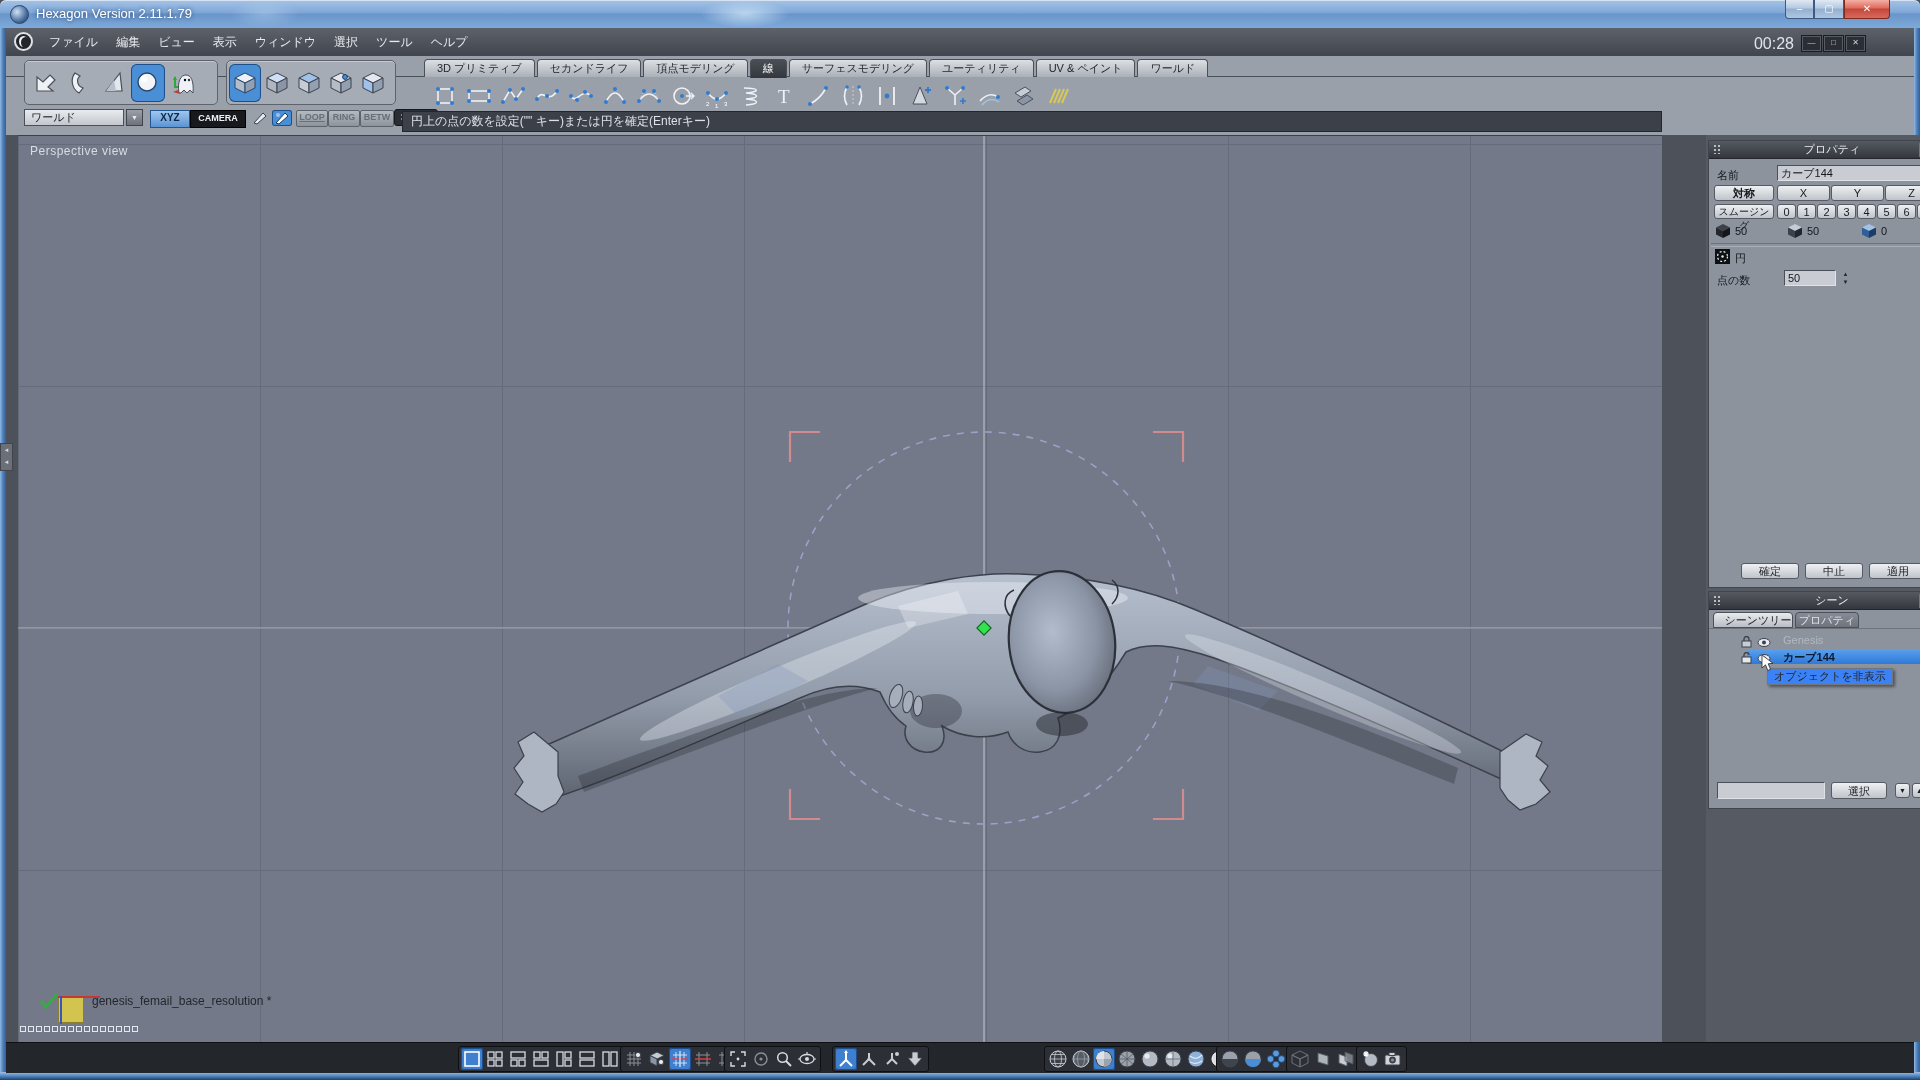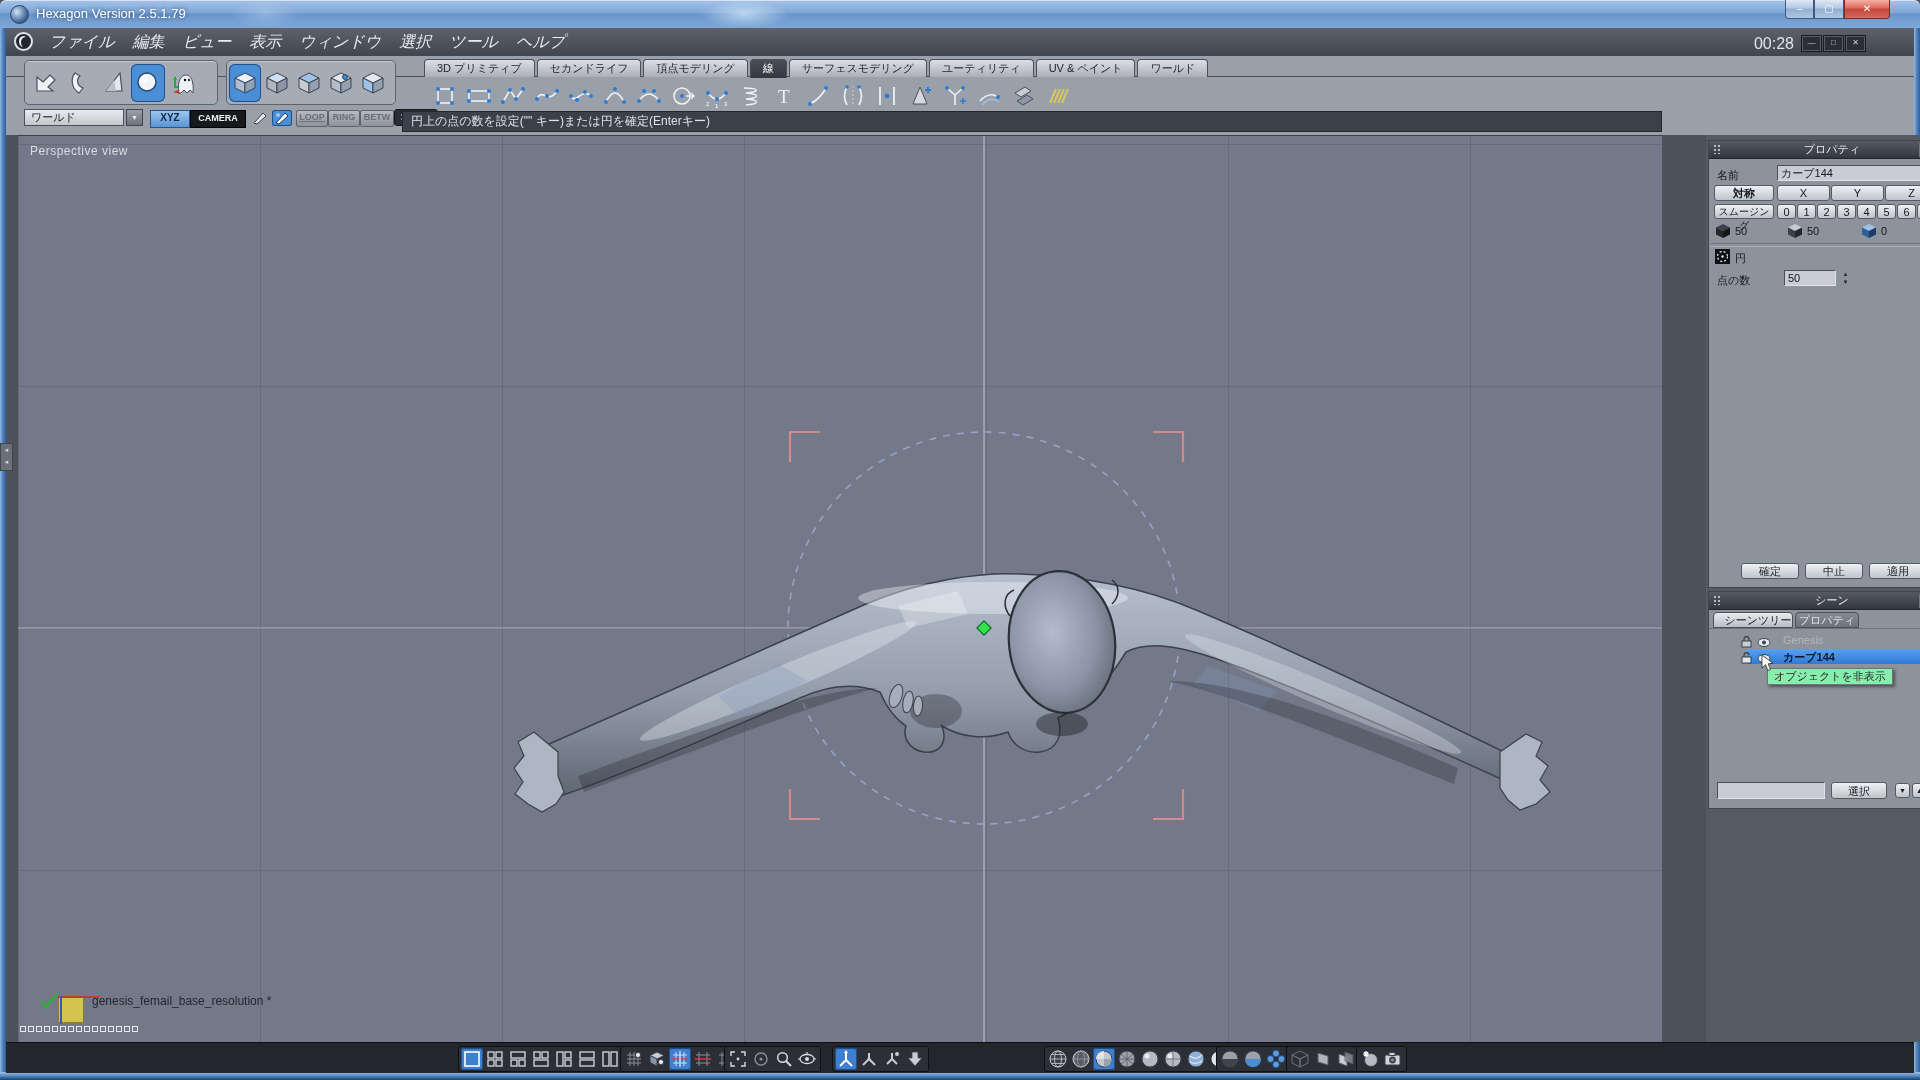--- a/index.html
+++ b/index.html
@@ -25,21 +25,21 @@
   .winborder{background:linear-gradient(to right,#8fb8e2,#4e7fb8 50%,#2f5f98);}
   .winborder-b{background:linear-gradient(#9cc2e8,#4e7fb8 55%,#17406e);}
 
   
   .menubar{left:6px;top:28px;width:1908px;height:28px;
     background:linear-gradient(#5d626a,#41454d);border-bottom:1px solid #2c2f35;}
   .app-logo{left:8px;top:4px;width:19px;height:19px;border-radius:50%;background:#23262b;
     border:2px solid #dfe3e9;box-sizing:border-box;}
   .app-logo i{position:absolute;left:3px;top:2px;width:9px;height:11px;border-radius:50%;background:#23262b;box-shadow:2px 1px 0 #eef1f5 inset;}
   .menu-items{left:34px;top:0;height:28px;display:flex;align-items:center;}
-  .menu-item{padding:0 9px;color:#e8ebf0;font-size:16px;line-height:28px;cursor:default;font-style:italic;}
+  .menu-item{padding:0 9px;color:#e8ebf0;font-size:12px;line-height:28px;cursor:default;}
   .clock{right:120px;top:7px;color:#dfe3ea;font-size:16px;}
   .appbtn{top:7px;width:19px;height:15px;background:#2b2f35;border:1px solid #191c20;
     box-shadow:inset 0 0 0 1px #565c64;color:#cdd2d9;font-size:8px;text-align:center;line-height:14px;}
 
   
   .toolstrip{left:6px;top:56px;width:1908px;height:79px;background:#9aa0aa;}
   .tabline{left:6px;top:76px;width:1908px;height:1px;background:#4b4f57;}
   .tabs{left:424px;top:59px;display:flex;gap:2px;}
   .tab{height:17px;line-height:17px;padding:0 12px;font-size:11px;color:#23262c;
     background:linear-gradient(#dcdfe3,#aab0b8);border:1px solid #4b4f57;border-bottom:none;
@@ -94,40 +94,40 @@
   .raised{background:linear-gradient(#eef0f3,#bfc4ca);border:1px solid #565b63;border-radius:3px;
     font-size:11px;color:#181c22;text-align:center;box-sizing:border-box;}
   .sepline{height:2px;border-top:1px solid #6e737b;border-bottom:1px solid #aab0b8;}
   .gripbr{position:absolute;right:2px;bottom:2px;width:10px;height:10px;
     background:linear-gradient(135deg,transparent 50%,#6a6f77 50%,#c8ccd2);clip-path:polygon(100% 0,100% 100%,0 100%);}
   .stab{font-size:11px;text-align:center;line-height:15px;border:1px solid #4b4f57;border-radius:4px 4px 0 0;box-sizing:border-box;}
   .stab.on{background:linear-gradient(#e9ebee,#b9bdc4);color:#181c22;padding-left:10px;}
   .stab.off{background:linear-gradient(#868c96,#6e737b);color:#dfe3ea;}
   .treerow{position:absolute;left:2px;width:244px;height:15px;}
   .selbar{position:absolute;left:36px;top:0;width:208px;height:15px;background:linear-gradient(#5aa0ee,#2f7ad8);}
-  .tooltip{position:absolute;background:#86efac;border:1px solid #71767e;box-shadow:2px 2px 3px rgba(0,0,0,.45);
+  .tooltip{position:absolute;background:#3b82f6;border:1px solid #71767e;box-shadow:2px 2px 3px rgba(0,0,0,.45);
     font-size:11px;color:#23262b;line-height:15px;padding:0 6px;white-space:nowrap;z-index:30;}
 
   
   .bottombar{left:6px;top:1042px;width:1908px;height:30px;background:#23262b;border-top:1px solid #0e1013;}
   .bgroup{position:absolute;top:3px;height:24px;display:flex;align-items:center;gap:1px;
     background:#2c2f35;border:1px solid #0e1013;border-radius:3px;padding:0 2px;}
   .bico{width:22px;height:22px;display:flex;align-items:center;justify-content:center;border-radius:3px;}
   .bico.sel{background:#3f7fd0;box-shadow:inset 0 0 0 1px #1d4f8c;}
 </style>
 </head>
 <body>
 
 <div class="stage">
 
   <div class="abs titlebar">
     <div class="abs glass-spot" style="left:230px;width:70px;opacity:.35;"></div>
     <div class="abs glass-spot" style="left:700px;width:90px;opacity:.8;"></div>
     <div class="abs hex-logo"></div>
-    <div class="abs win-title">Hexagon Version 2.5.1.79</div>
+    <div class="abs win-title">Hexagon Version 2.11.1.79</div>
     <div class="abs capbtn min" style="right:106px;width:29px;">–</div>
     <div class="abs capbtn" style="right:76px;width:30px;">▢</div>
     <div class="abs capbtn close" style="right:30px;width:46px;">✕</div>
   </div>
 
   <div class="abs winborder" style="left:0;top:28px;width:6px;height:1052px;"></div>
   <div class="abs winborder" style="left:1914px;top:28px;width:6px;height:1052px;"></div>
   <div class="abs winborder-b" style="left:0;top:1072px;width:1920px;height:8px;"></div>
 
   <div class="abs menubar">

